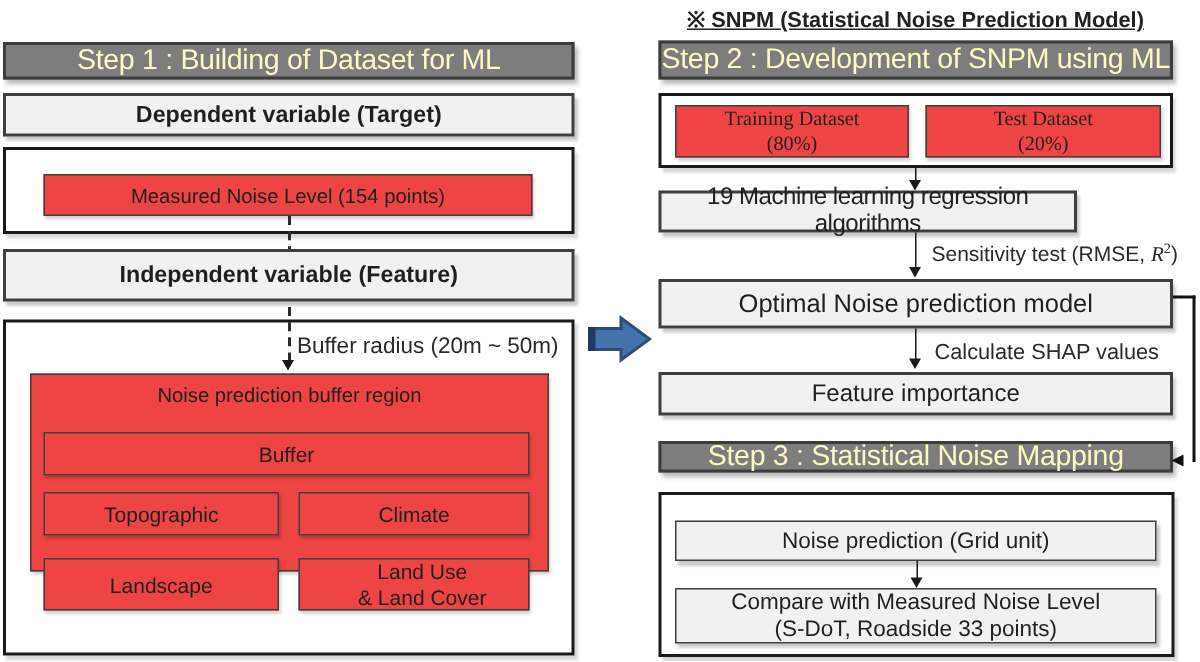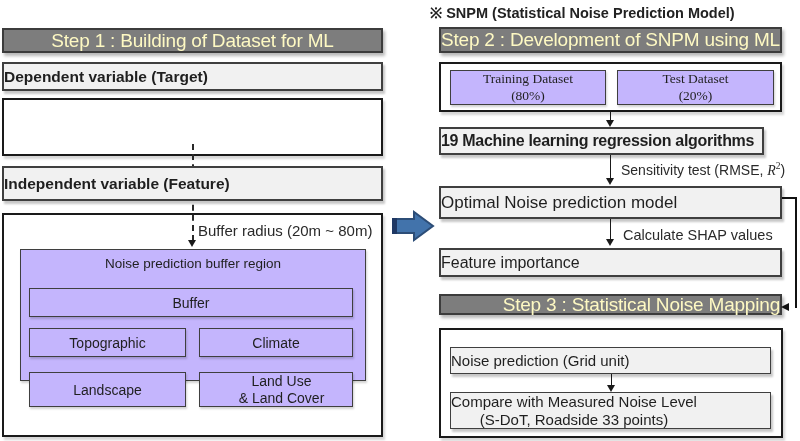--- a/index.html
+++ b/index.html
@@ -4,25 +4,25 @@
 <style>
   html,body{margin:0;padding:0;background:#ffffff;}
   #canvas{position:relative;width:800px;height:441px;background:#ffffff;
           font-family:"Liberation Sans",sans-serif;color:#1f1f1f;overflow:hidden;}
   .abs{position:absolute;box-sizing:border-box;}
   .hdr{background:#7d7d7d;border:2px solid #3c3c3c;color:#fef9c3;
        display:flex;align-items:center;justify-content:center;
        font-size:19px;font-weight:500;letter-spacing:-0.2px;
        box-shadow:2px 3px 3px rgba(0,0,0,0.28);z-index:2;}
   .lightbox{background:#f1f1f1;border:2px solid #3f3f3f;
-       display:flex;align-items:center;text-align:center;
+       display:flex;align-items:center;justify-content:center;text-align:center;
        box-shadow:2px 3px 2px rgba(0,0,0,0.22);z-index:2;}
   .whitebox{background:#ffffff;border:2px solid #1a1a1a;z-index:2;
        box-shadow:2px 3px 2px rgba(0,0,0,0.16);}
-  .innerbox{background:#c4b5fd;border:1.5px solid #3f3f3f;
+  .innerbox{background:#ef4444;border:1.5px solid #3f3f3f;
        display:flex;align-items:center;justify-content:center;text-align:center;
        box-shadow:1px 2px 2px rgba(0,0,0,0.18);z-index:3;}
   .semib{font-weight:600;font-size:15.5px;}
   .pre{white-space:pre-line;line-height:1.2;}
   .vline{position:absolute;width:0;border-left:1.6px solid #1a1a1a;z-index:3;}
   .dashline{position:absolute;width:0;border-left:2px dashed #2a2a2a;z-index:3;}
   .ahead-down{position:absolute;width:0;height:0;z-index:3;
        border-left:4.5px solid transparent;border-right:4.5px solid transparent;
        border-top:7px solid #1a1a1a;}
   .ahead-left{position:absolute;width:0;height:0;z-index:3;
@@ -41,32 +41,35 @@
 
   <div class="abs hdr" style="left:2px;top:28px;width:381px;height:25px;">
     <span>Step 1 : Building of Dataset for ML</span>
   </div>
 
   <div class="abs lightbox semib" style="left:2px;top:62px;width:381px;height:29px;">
     <span>Dependent variable (Target)</span>
   </div>
 
   <div class="abs whitebox" style="left:2px;top:98px;width:381px;height:58px;"></div>
+  <div class="abs innerbox" style="left:29px;top:116px;width:326px;height:28px;font-size:13.5px;font-weight:500;">
+    <span>Measured Noise Level (154 points)</span>
+  </div>
 
   <div class="dashline" style="left:192px;top:144px;height:97px;"></div>
   <div class="ahead-down" style="left:188px;top:240px;"></div>
 
   <div class="abs lightbox semib" style="left:2px;top:166px;width:381px;height:35px;z-index:4;">
     <span>Independent variable (Feature)</span>
   </div>
 
   <div class="abs whitebox" style="left:2px;top:213px;width:381px;height:224px;z-index:2;"></div>
 
   <div class="label" style="left:198px;top:222px;font-size:15px;">
-    <span>Buffer radius (20m ~ 80m)</span>
+    <span>Buffer radius (20m ~ 50m)</span>
   </div>
 
   <div class="abs innerbox" style="left:20px;top:249px;width:346px;height:132px;align-items:flex-start;text-align:right;">
     <span style="margin-top:6px;font-size:13.5px;font-weight:500;">Noise prediction buffer region</span>
   </div>
 
   <div class="abs innerbox" style="left:29px;top:288px;width:324px;height:29px;font-size:14px;z-index:4;">
     <span>Buffer</span>
   </div>
   <div class="abs innerbox" style="left:199px;top:328px;width:154px;height:29px;font-size:14px;z-index:4;">
@@ -81,42 +84,42 @@
   <div class="abs innerbox pre" style="left:199px;top:372px;width:154px;height:35px;font-size:14px;z-index:4;padding-left:11px;">
     <span class="pre">Land Use
 &amp; Land Cover</span>
   </div>
 
   <svg class="abs" style="left:390px;top:209px;z-index:5;" width="46" height="34" viewBox="0 0 46 34">
     <polygon points="3,10 24,10 24,3 43,17 24,31 24,24 3,24" fill="#4273ab" stroke="#2c4d77" stroke-width="2"></polygon>
     <rect x="2" y="9" width="5" height="16" fill="#1f3864"></rect>
   </svg>
 
-  <div class="note" style="left:430px;top:2px;">
+  <div class="note" style="left:458px;top:2px;text-decoration:underline;">
     <span>※ SNPM (Statistical Noise Prediction Model)</span>
   </div>
 
   <div class="abs hdr" style="left:439px;top:27px;width:343px;height:26px;">
     <span>Step 2 : Development of SNPM  using ML</span>
   </div>
 
   <div class="abs whitebox" style="left:439px;top:62px;width:343px;height:50px;"></div>
   <div class="abs innerbox serifbox pre" style="left:450px;top:70px;width:156px;height:35px;">
     <span class="pre">Training Dataset
 (80%)</span>
   </div>
   <div class="abs innerbox serifbox pre" style="left:617px;top:70px;width:157px;height:35px;">
     <span class="pre">Test Dataset
 (20%)</span>
   </div>
 
   <div class="vline" style="left:610px;top:112px;height:9px;"></div>
   <div class="ahead-down" style="left:606px;top:120px;"></div>
 
-  <div class="abs lightbox" style="left:439px;top:127px;width:325px;height:28px;font-size:16px;font-weight:700;letter-spacing:-0.3px;">
+  <div class="abs lightbox" style="left:439px;top:127px;width:279px;height:28px;font-size:16px;font-weight:400;letter-spacing:-0.3px;">
     <span>19 Machine learning regression algorithms</span>
   </div>
 
   <div class="vline" style="left:610px;top:155px;height:24px;"></div>
   <div class="ahead-down" style="left:606px;top:178px;"></div>
   <div class="label" style="left:621px;top:161px;font-size:14px;">
     <span>Sensitivity test (RMSE, </span><span class="rvar">R</span><span class="rsup">2</span><span>)</span>
   </div>
 
   <div class="abs lightbox" style="left:439px;top:186px;width:343px;height:33px;font-size:17px;font-weight:500;">
@@ -129,21 +132,21 @@
     <span>Calculate SHAP values</span>
   </div>
 
   <div class="abs lightbox" style="left:439px;top:248px;width:343px;height:29px;font-size:16px;font-weight:500;">
     <span>Feature importance</span>
   </div>
 
   <div class="abs" style="left:782px;top:197px;width:15px;height:111px;border-top:2px solid #111;border-right:2px solid #111;z-index:1;"></div>
   <div class="ahead-left" style="left:781px;top:303px;z-index:3;"></div>
 
-  <div class="abs hdr" style="left:439px;top:294px;width:343px;height:21px;justify-content:flex-end;">
+  <div class="abs hdr" style="left:439px;top:294px;width:343px;height:21px;">
     <span>Step 3 : Statistical Noise Mapping</span>
   </div>
 
   <div class="abs whitebox" style="left:439px;top:328px;width:344px;height:110px;"></div>
 
   <div class="abs lightbox" style="left:450px;top:347px;width:321px;height:27px;font-size:15px;font-weight:500;z-index:3;border-width:1.8px;">
     <span>Noise prediction (Grid unit)</span>
   </div>
 
   <div class="vline" style="left:611px;top:374px;height:12px;"></div>

